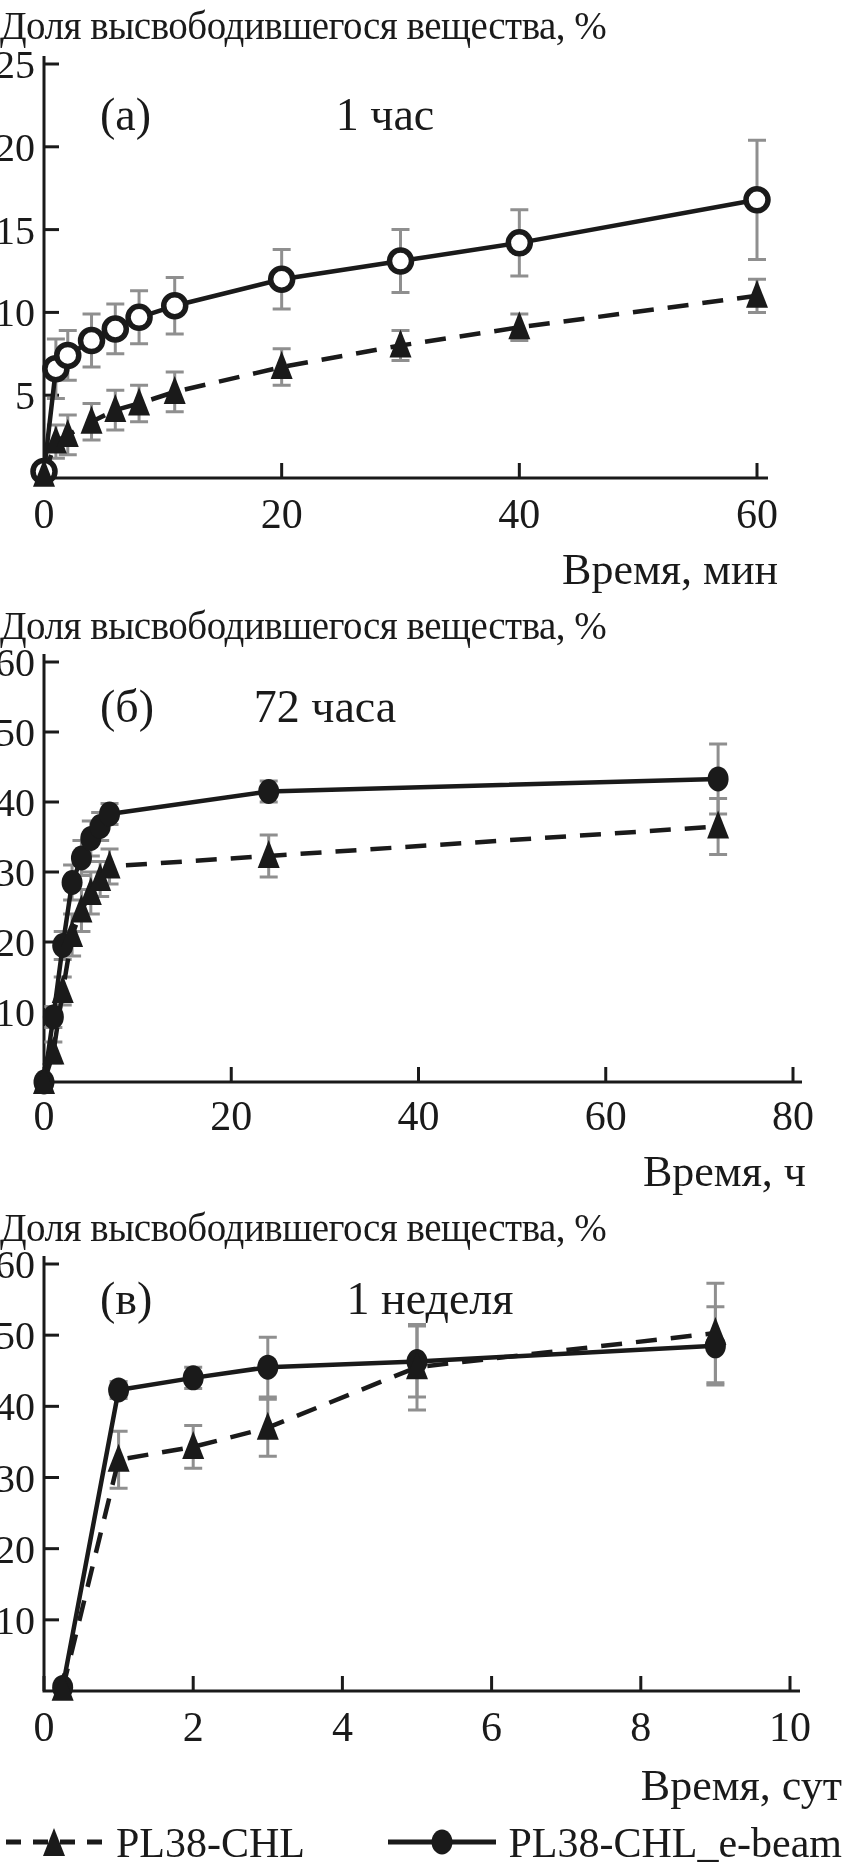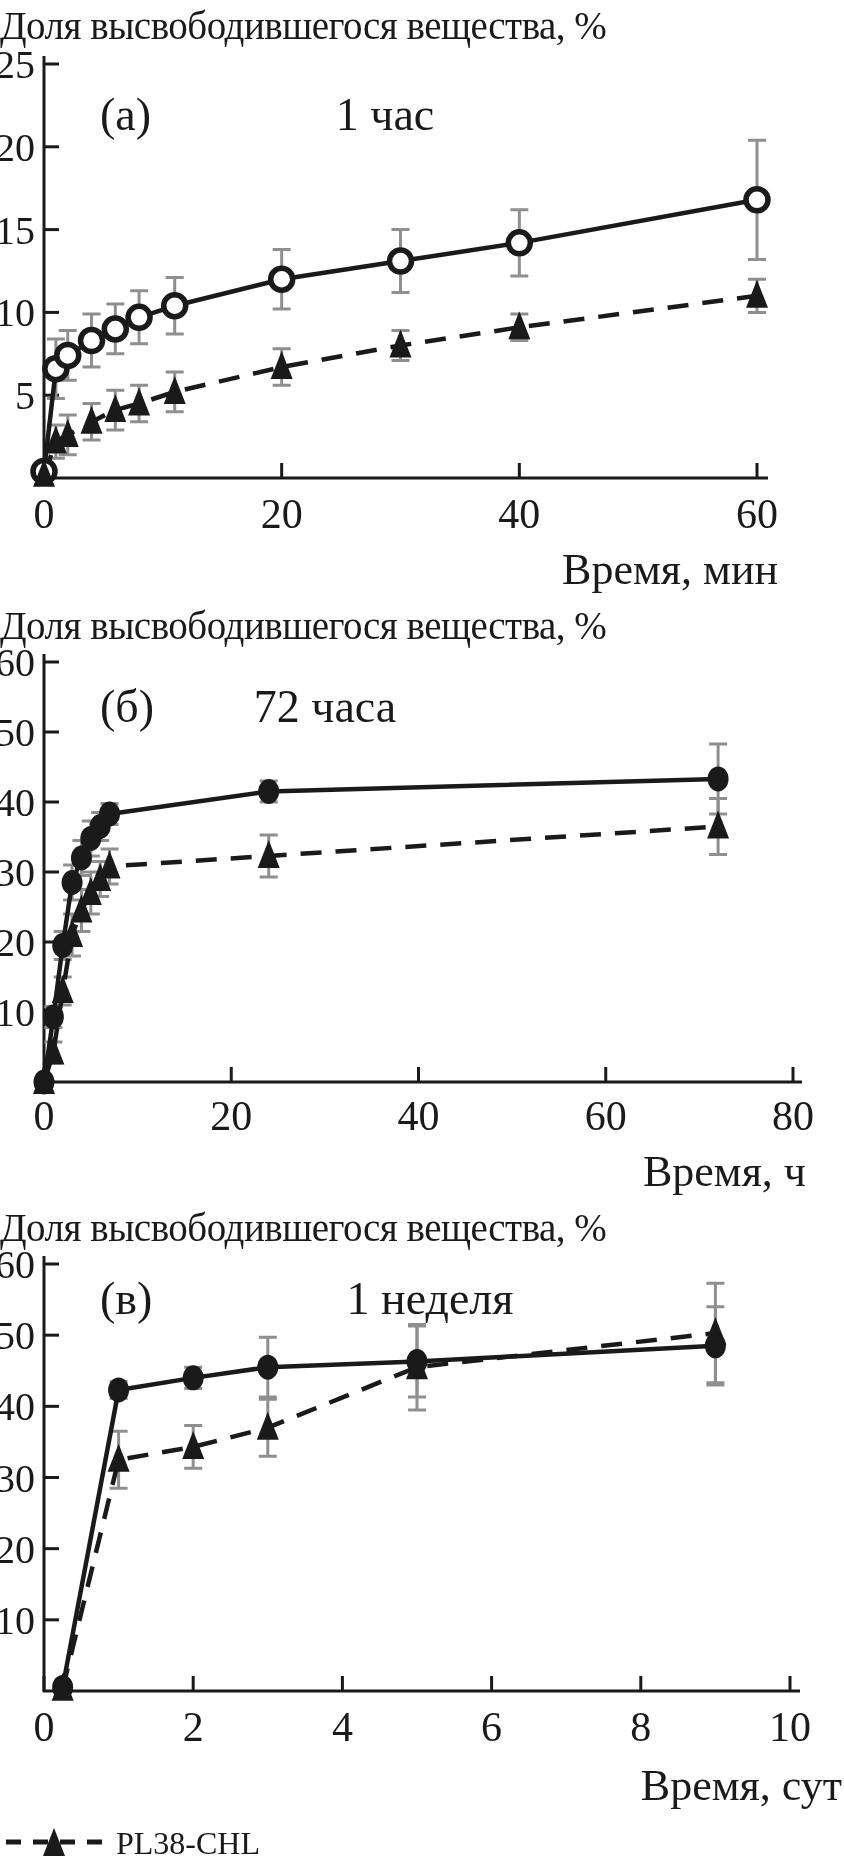--- a/index.html
+++ b/index.html
@@ -1,20 +1,20 @@
 <!DOCTYPE html>
 <html><head>
 <meta charset="utf-8">
 <style>
   html,body{margin:0;padding:0;background:#ffffff;}
   body{width:844px;font-family:"Liberation Serif","DejaVu Serif",serif;color:#1a1a1a;}
   .figure{width:844px;}
   .ytitle{font-size:39px;line-height:52px;height:52px;white-space:nowrap;letter-spacing:-0.5px;}
   svg{display:block;overflow:visible;}
-  .legend{display:flex;justify-content:space-between;align-items:center;height:58px;font-size:32px;padding:0 2px;gap:24px;}
+  .legend{display:flex;justify-content:space-between;align-items:center;height:58px;font-size:42px;padding:0 2px;gap:24px;}
   .legend-item{display:flex;align-items:center;gap:10px;white-space:nowrap;}
 </style>
 </head>
 <body>
 
 <div class="figure">
 
   <div class="ytitle">Доля высвободившегося вещества, %</div>
   <figure style="margin:0">
     <svg id="chart-a" width="844" height="548" viewBox="0 0 844 548">
@@ -218,15 +218,22 @@
   </figure>
 
   <div class="legend">
     <div class="legend-item">
       <svg id="lg-0" width="104" height="44" viewBox="0 0 104 44">
           <line x1="4" y1="21" x2="100" y2="21" stroke="#1a1a1a" stroke-width="5" stroke-dasharray="15 12"></line>
           <path d="M 52 7 L 41 35 L 63 35 Z" fill="#1a1a1a"></path>
         </svg>
       <span>PL38-CHL</span>
     </div>
+    <div class="legend-item">
+      <svg id="lg-1" width="112" height="44" viewBox="0 0 112 44">
+          <line x1="2" y1="21" x2="110" y2="21" stroke="#1a1a1a" stroke-width="5"></line>
+          <ellipse cx="56" cy="21" rx="10.5" ry="12.5" fill="#1a1a1a"></ellipse>
+        </svg>
+      <span>PL38-CHL_e-beam</span>
+    </div>
   </div>
 
 </div>
 
 </body></html>

